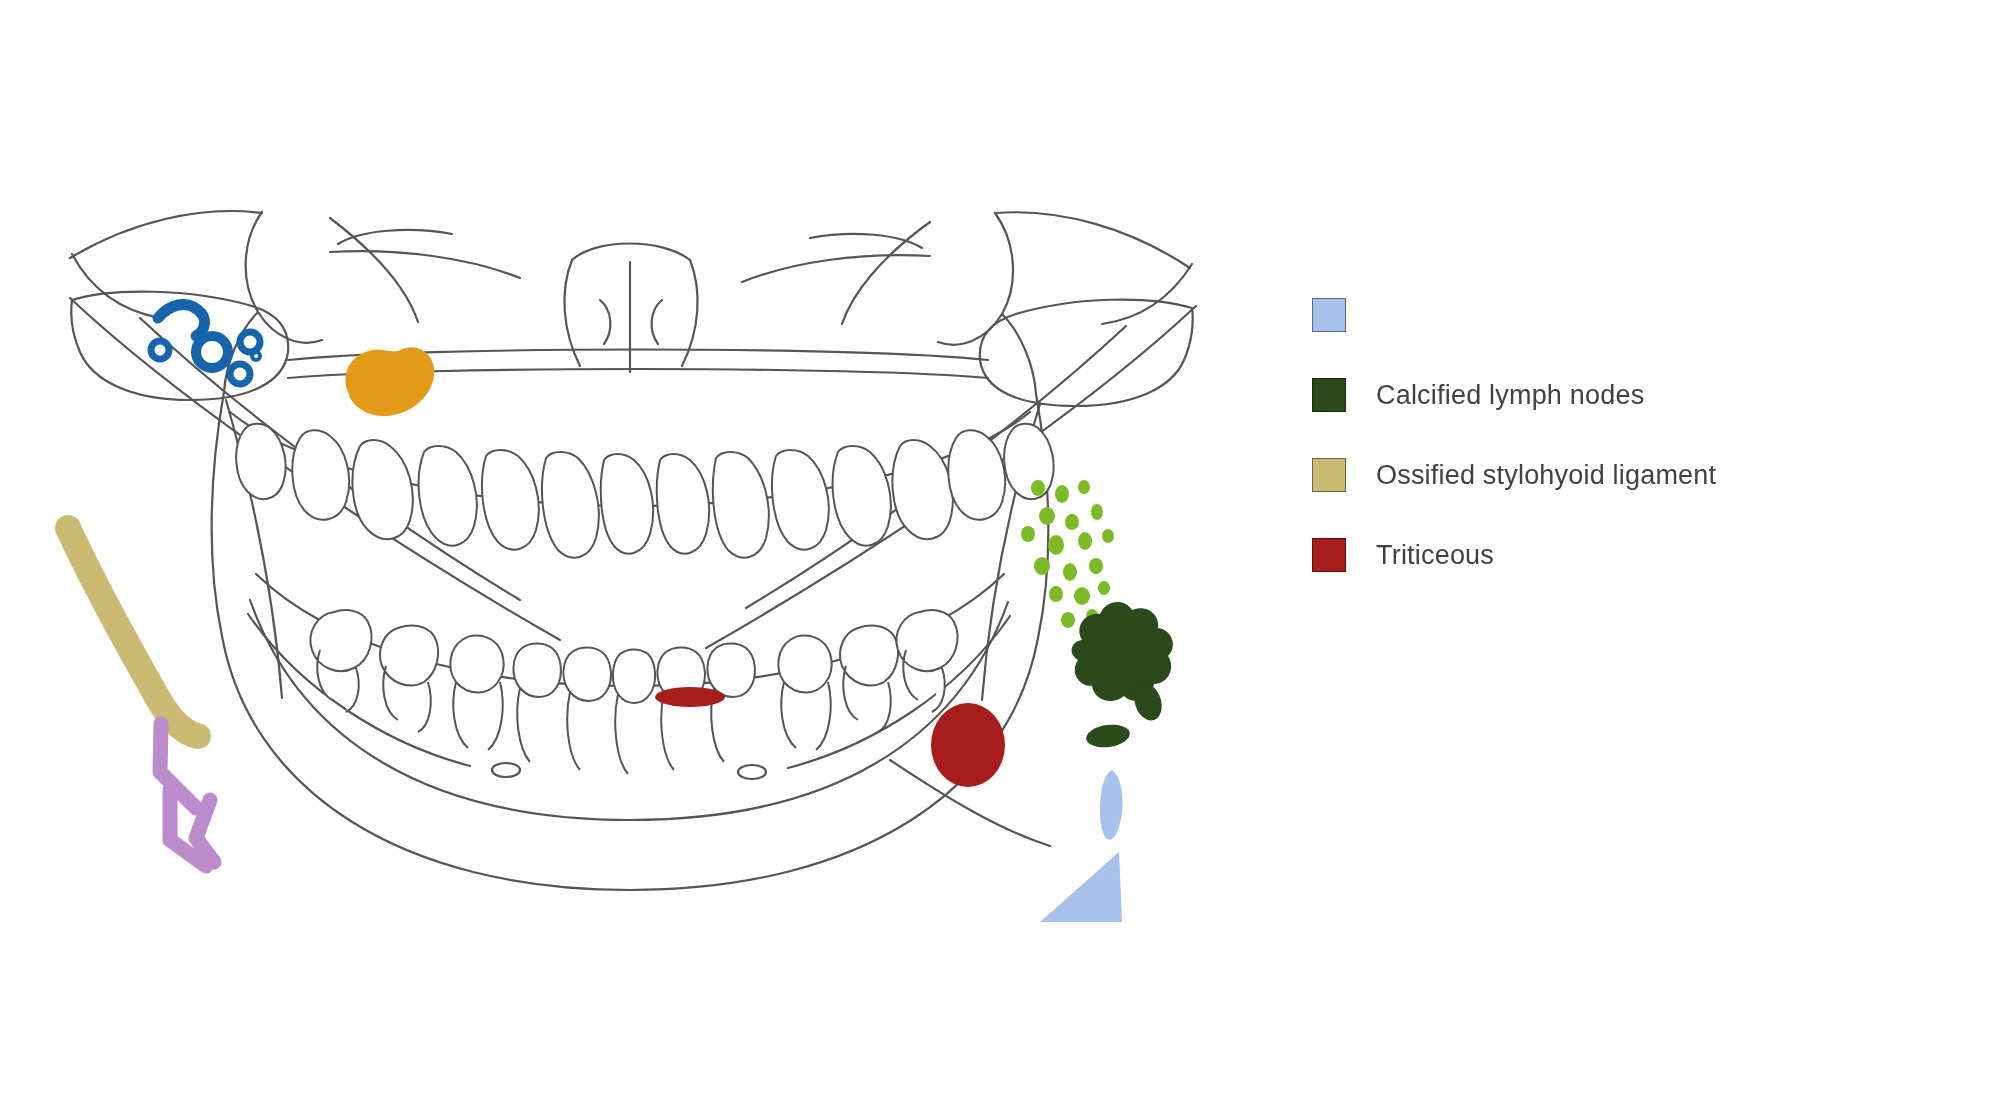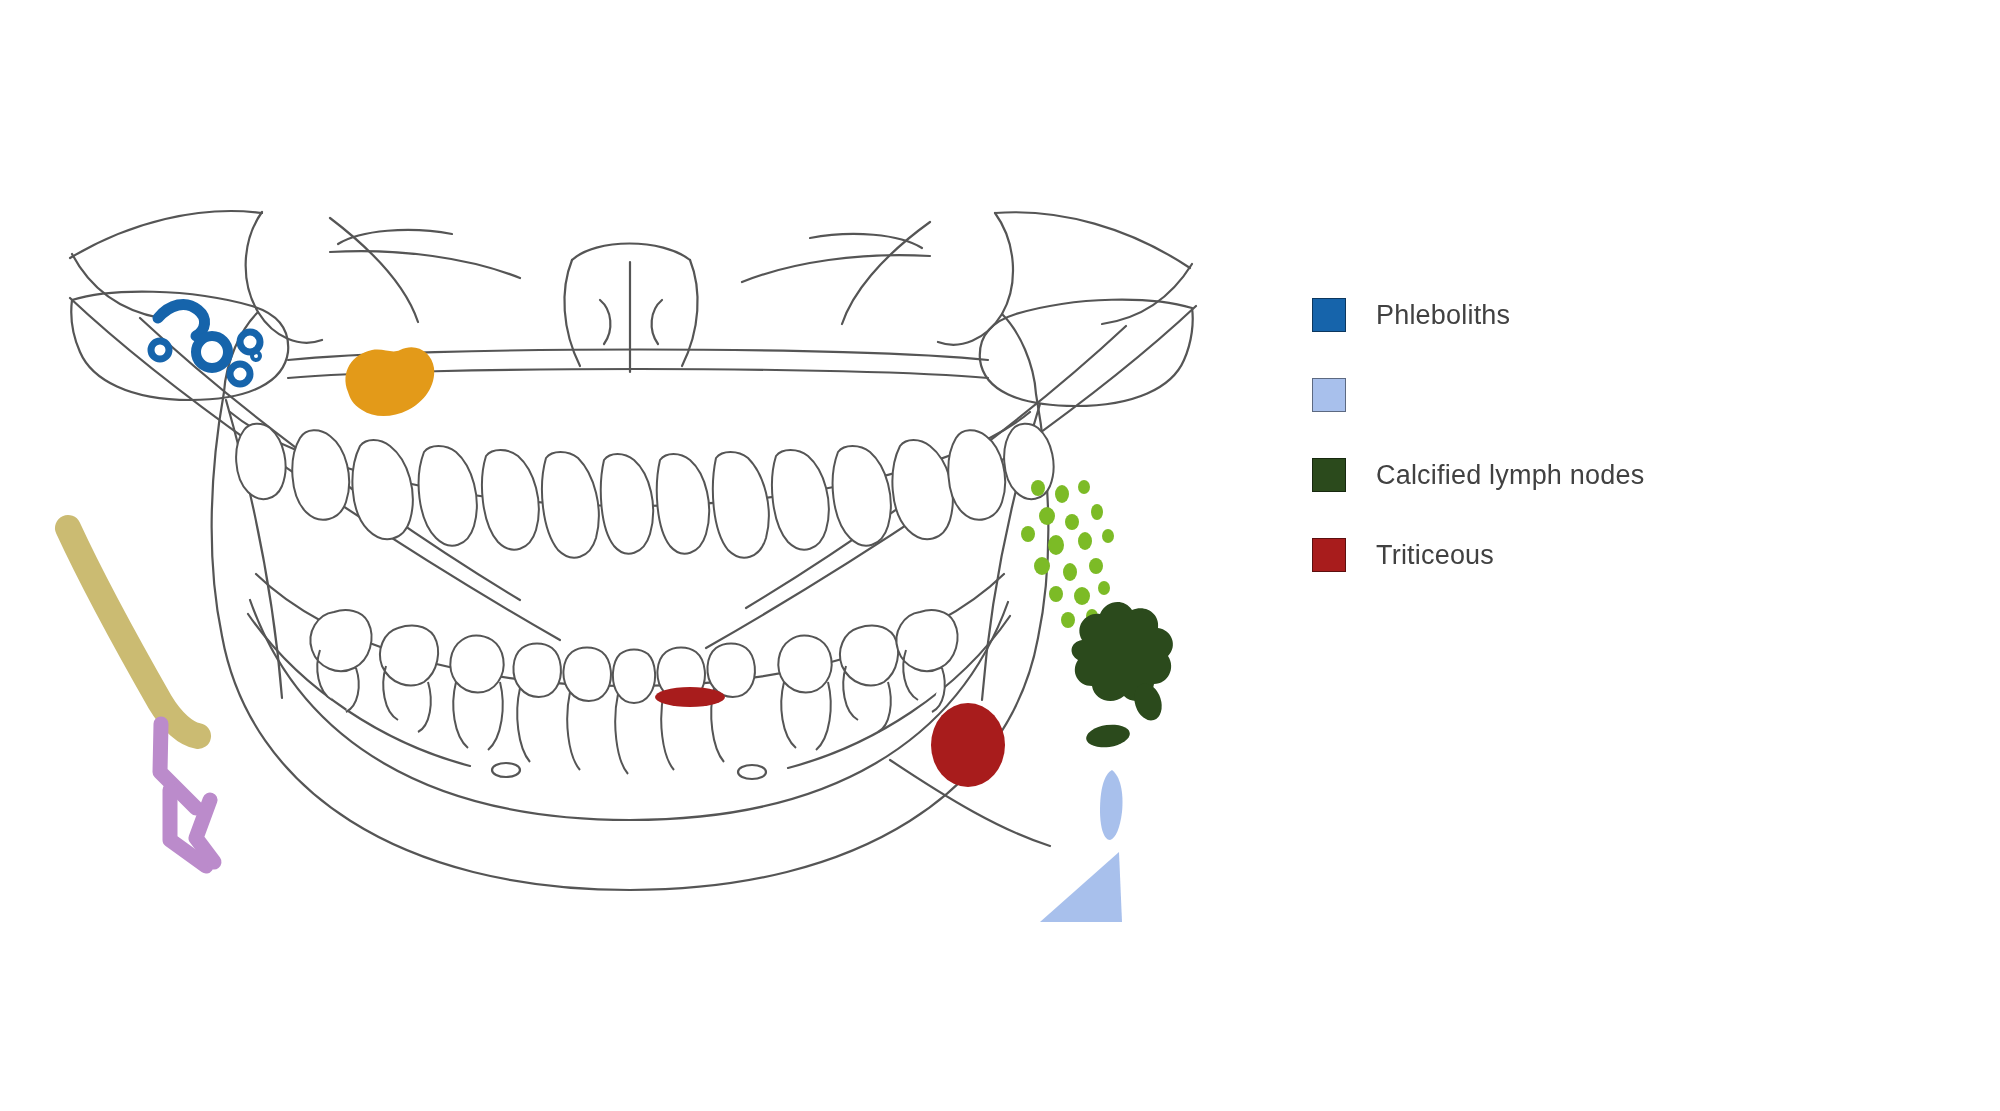--- a/index.html
+++ b/index.html
@@ -213,37 +213,37 @@
         <path d="M1112,770 C1120,776 1124,792 1122,812 C1120,828 1116,838 1110,840
                  C1104,840 1100,828 1100,810 C1100,790 1104,774 1112,770 Z"></path>
         <path d="M1119,852 L1122,922 L1040,922 Z"></path>
       </g>
 
     </svg>
   </div>
 
   <div id="legend-panel">
 
-    <div class="legend-row">
-      <span class="legend-swatch" style="background-color: rgb(22, 100, 171);"></span>
-      <span class="legend-label">Phleboliths</span>
-    </div>
 
     <div class="legend-row">
       <span class="legend-swatch" style="background-color: rgb(168, 192, 236);"></span>
     </div>
 
     <div class="legend-row">
       <span class="legend-swatch" style="background-color: rgb(43, 74, 28);"></span>
       <span class="legend-label">Calcified lymph nodes</span>
     </div>
 
 
 
 
+    <div class="legend-row">
+      <span class="legend-swatch" style="background-color: rgb(203, 187, 114);"></span>
+      <span class="legend-label">Ossified stylohyoid ligament</span>
+    </div>
 
     <div class="legend-row">
       <span class="legend-swatch" style="background-color: rgb(168, 28, 28);"></span>
       <span class="legend-label">Triticeous</span>
     </div>
 
   </div>
 </div>
 
 </body></html>

